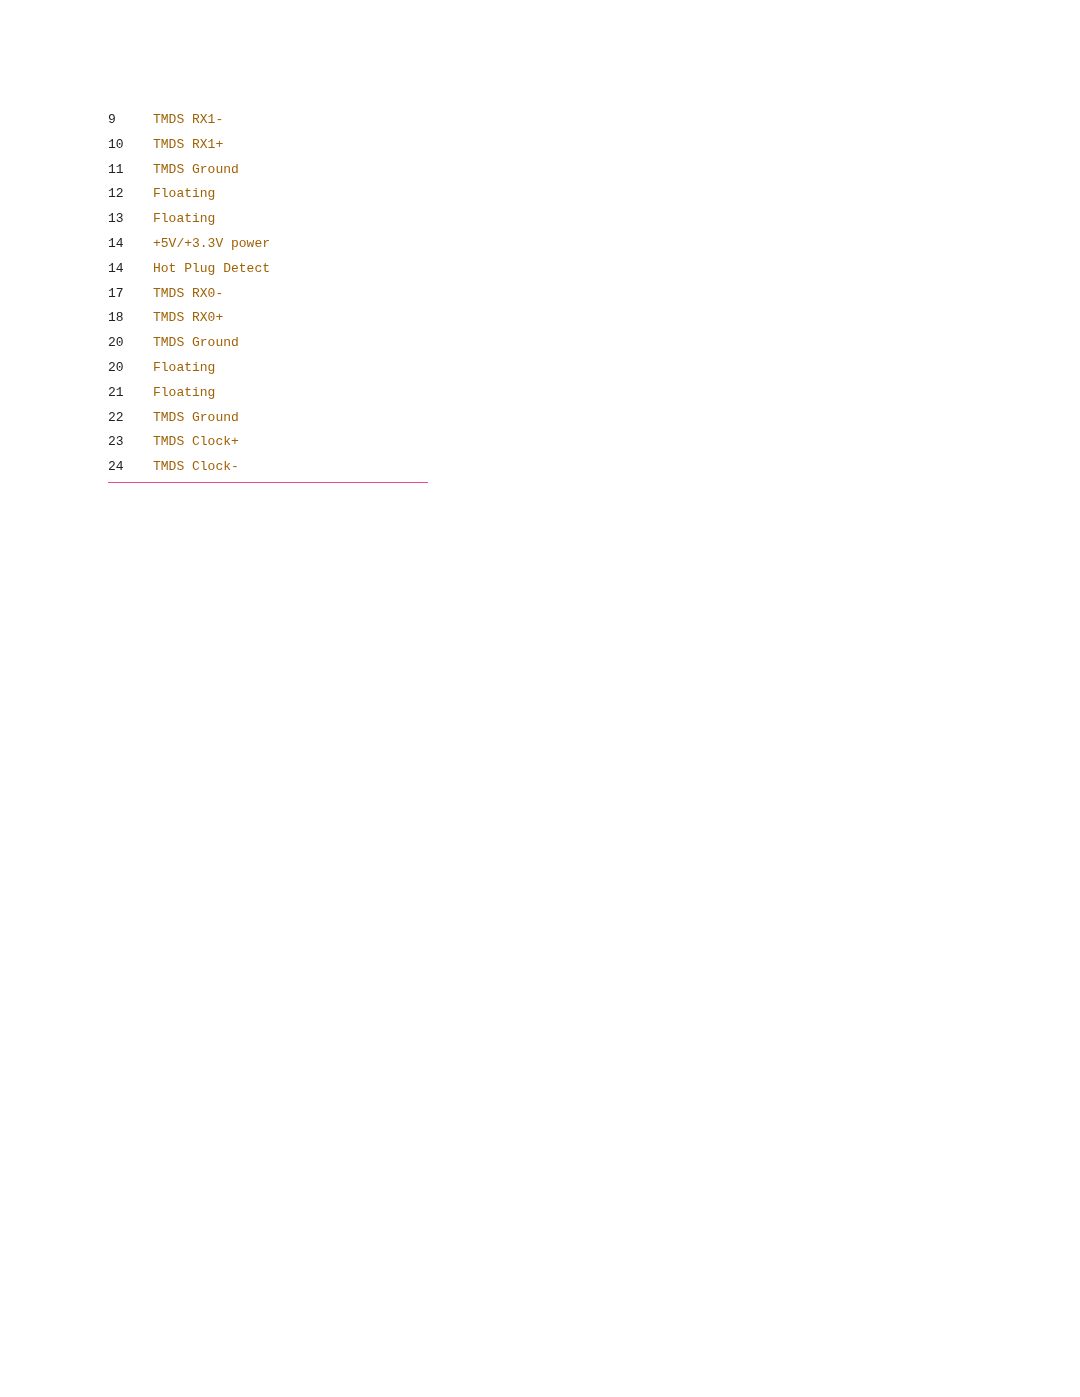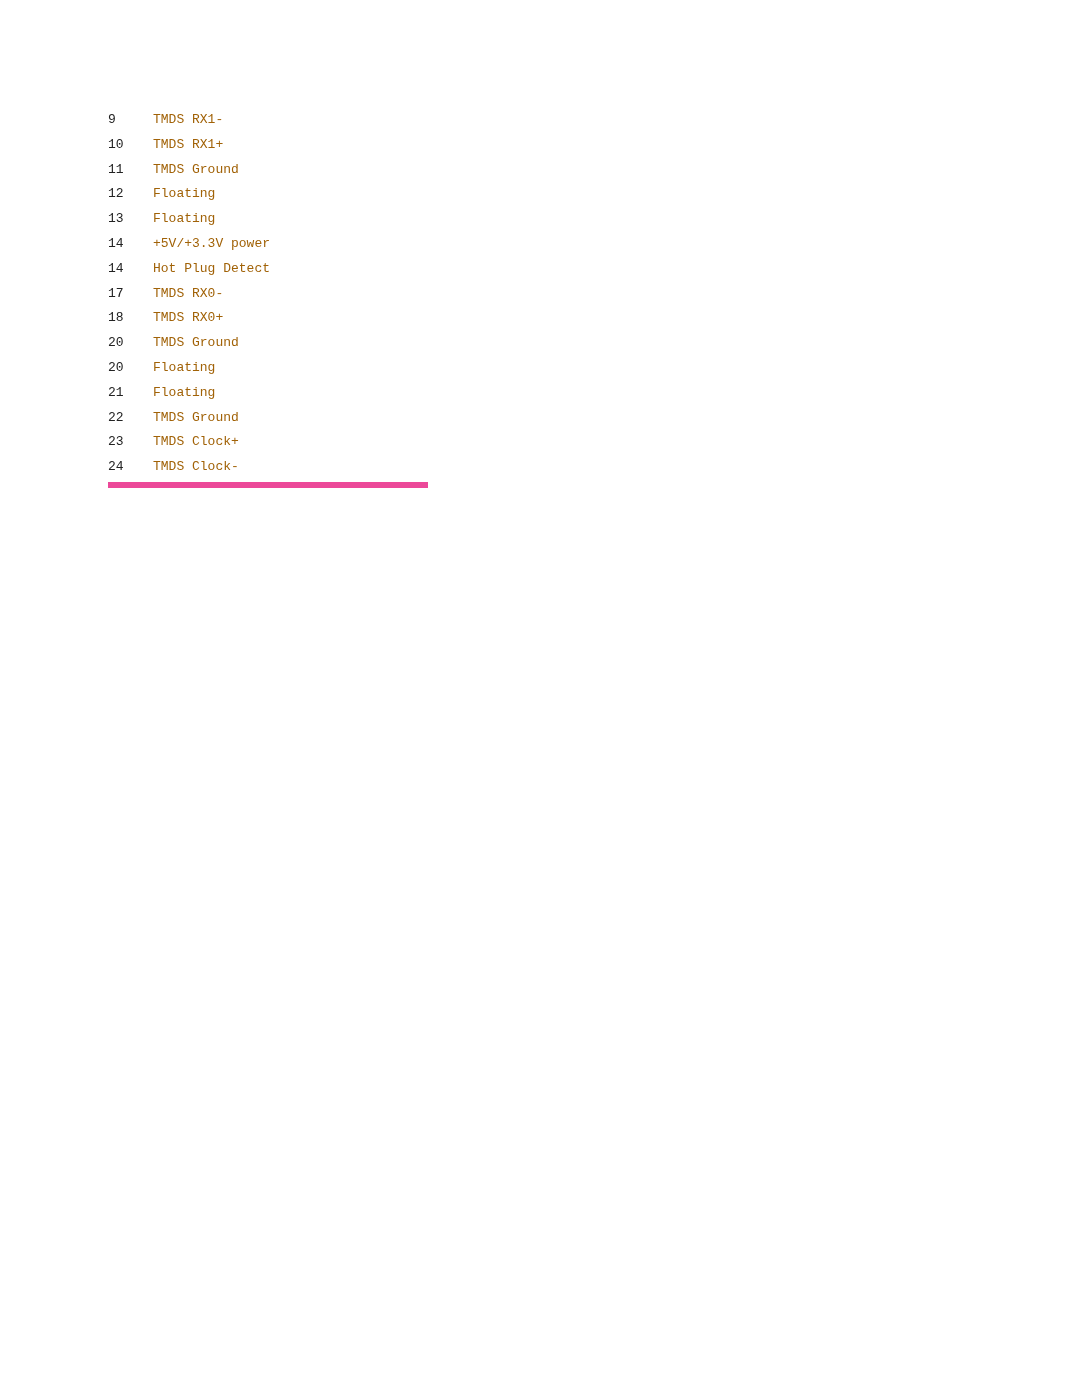--- a/index.html
+++ b/index.html
@@ -25,21 +25,21 @@
     }
 
     .table-row {
       display: flex;
       align-items: baseline;
       padding: 2px 0;
       line-height: 1.6;
     }
 
     .table-row:last-child {
-      border-bottom: 6px solid #ec4899;
+      border-bottom: 1px solid #ec4899;
       padding-bottom: 4px;
     }
 
     .pin-number {
       width: 45px;
       text-align: left;
       flex-shrink: 0;
       color: #222222;
     }
 

